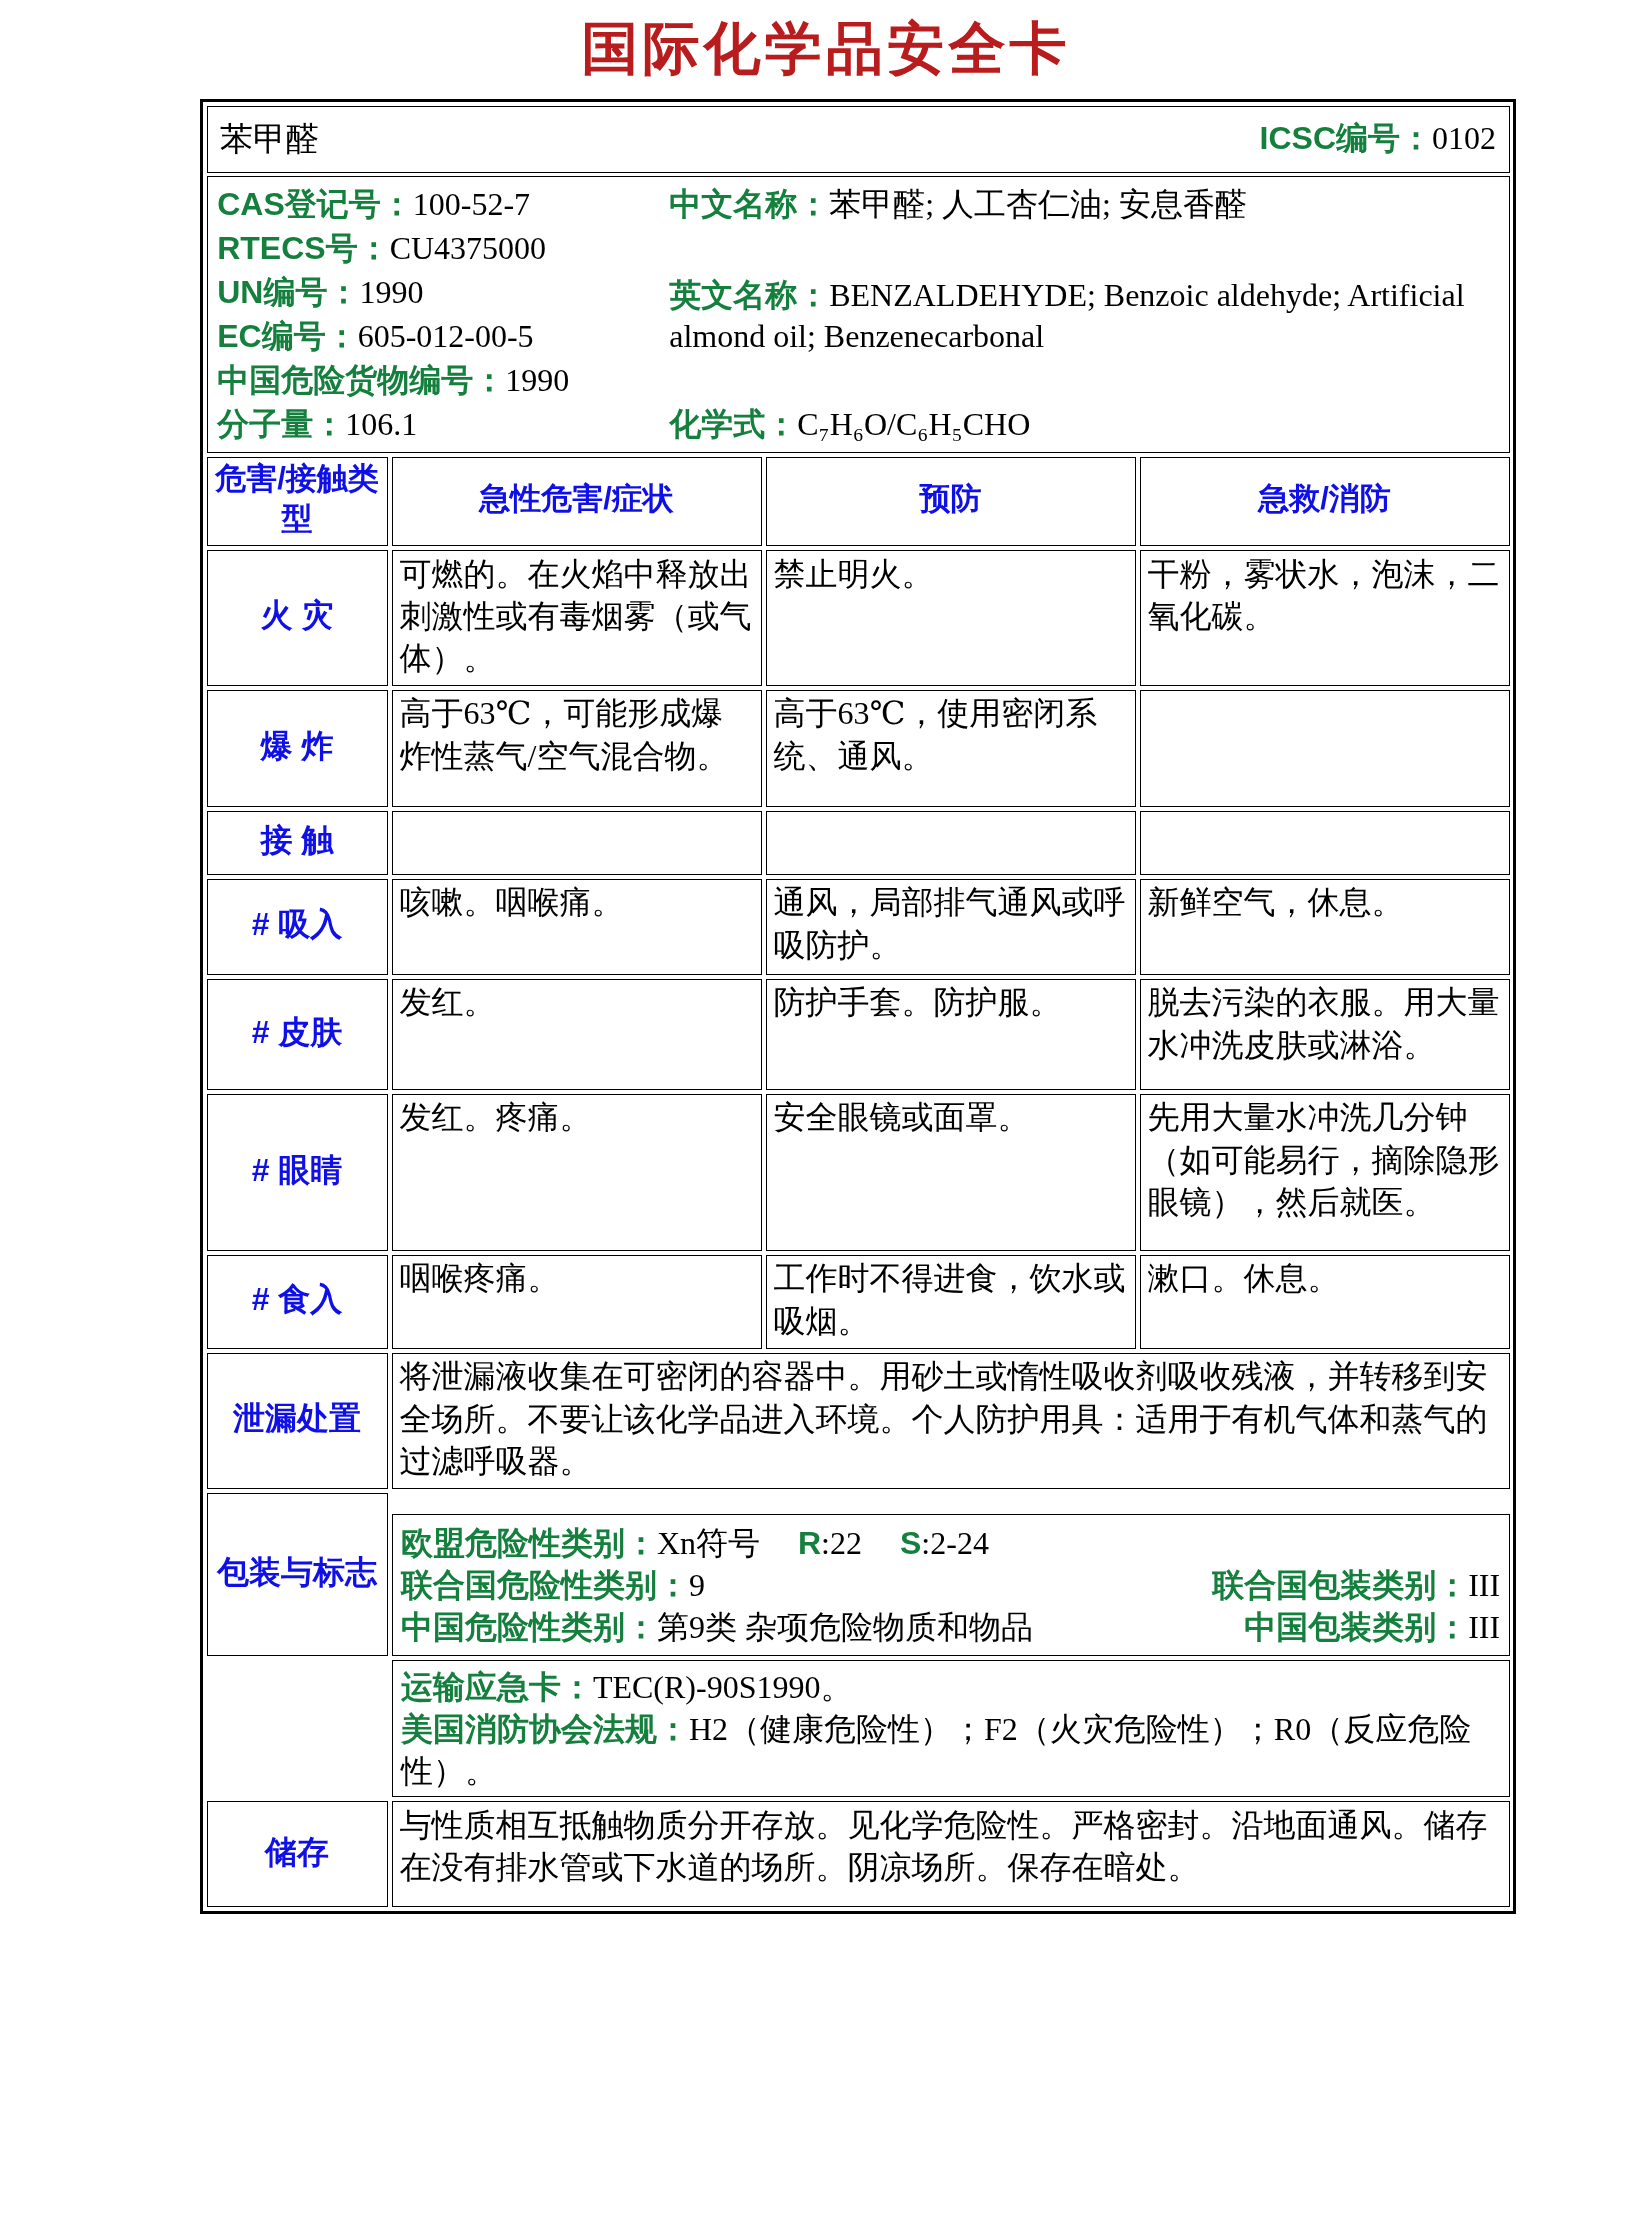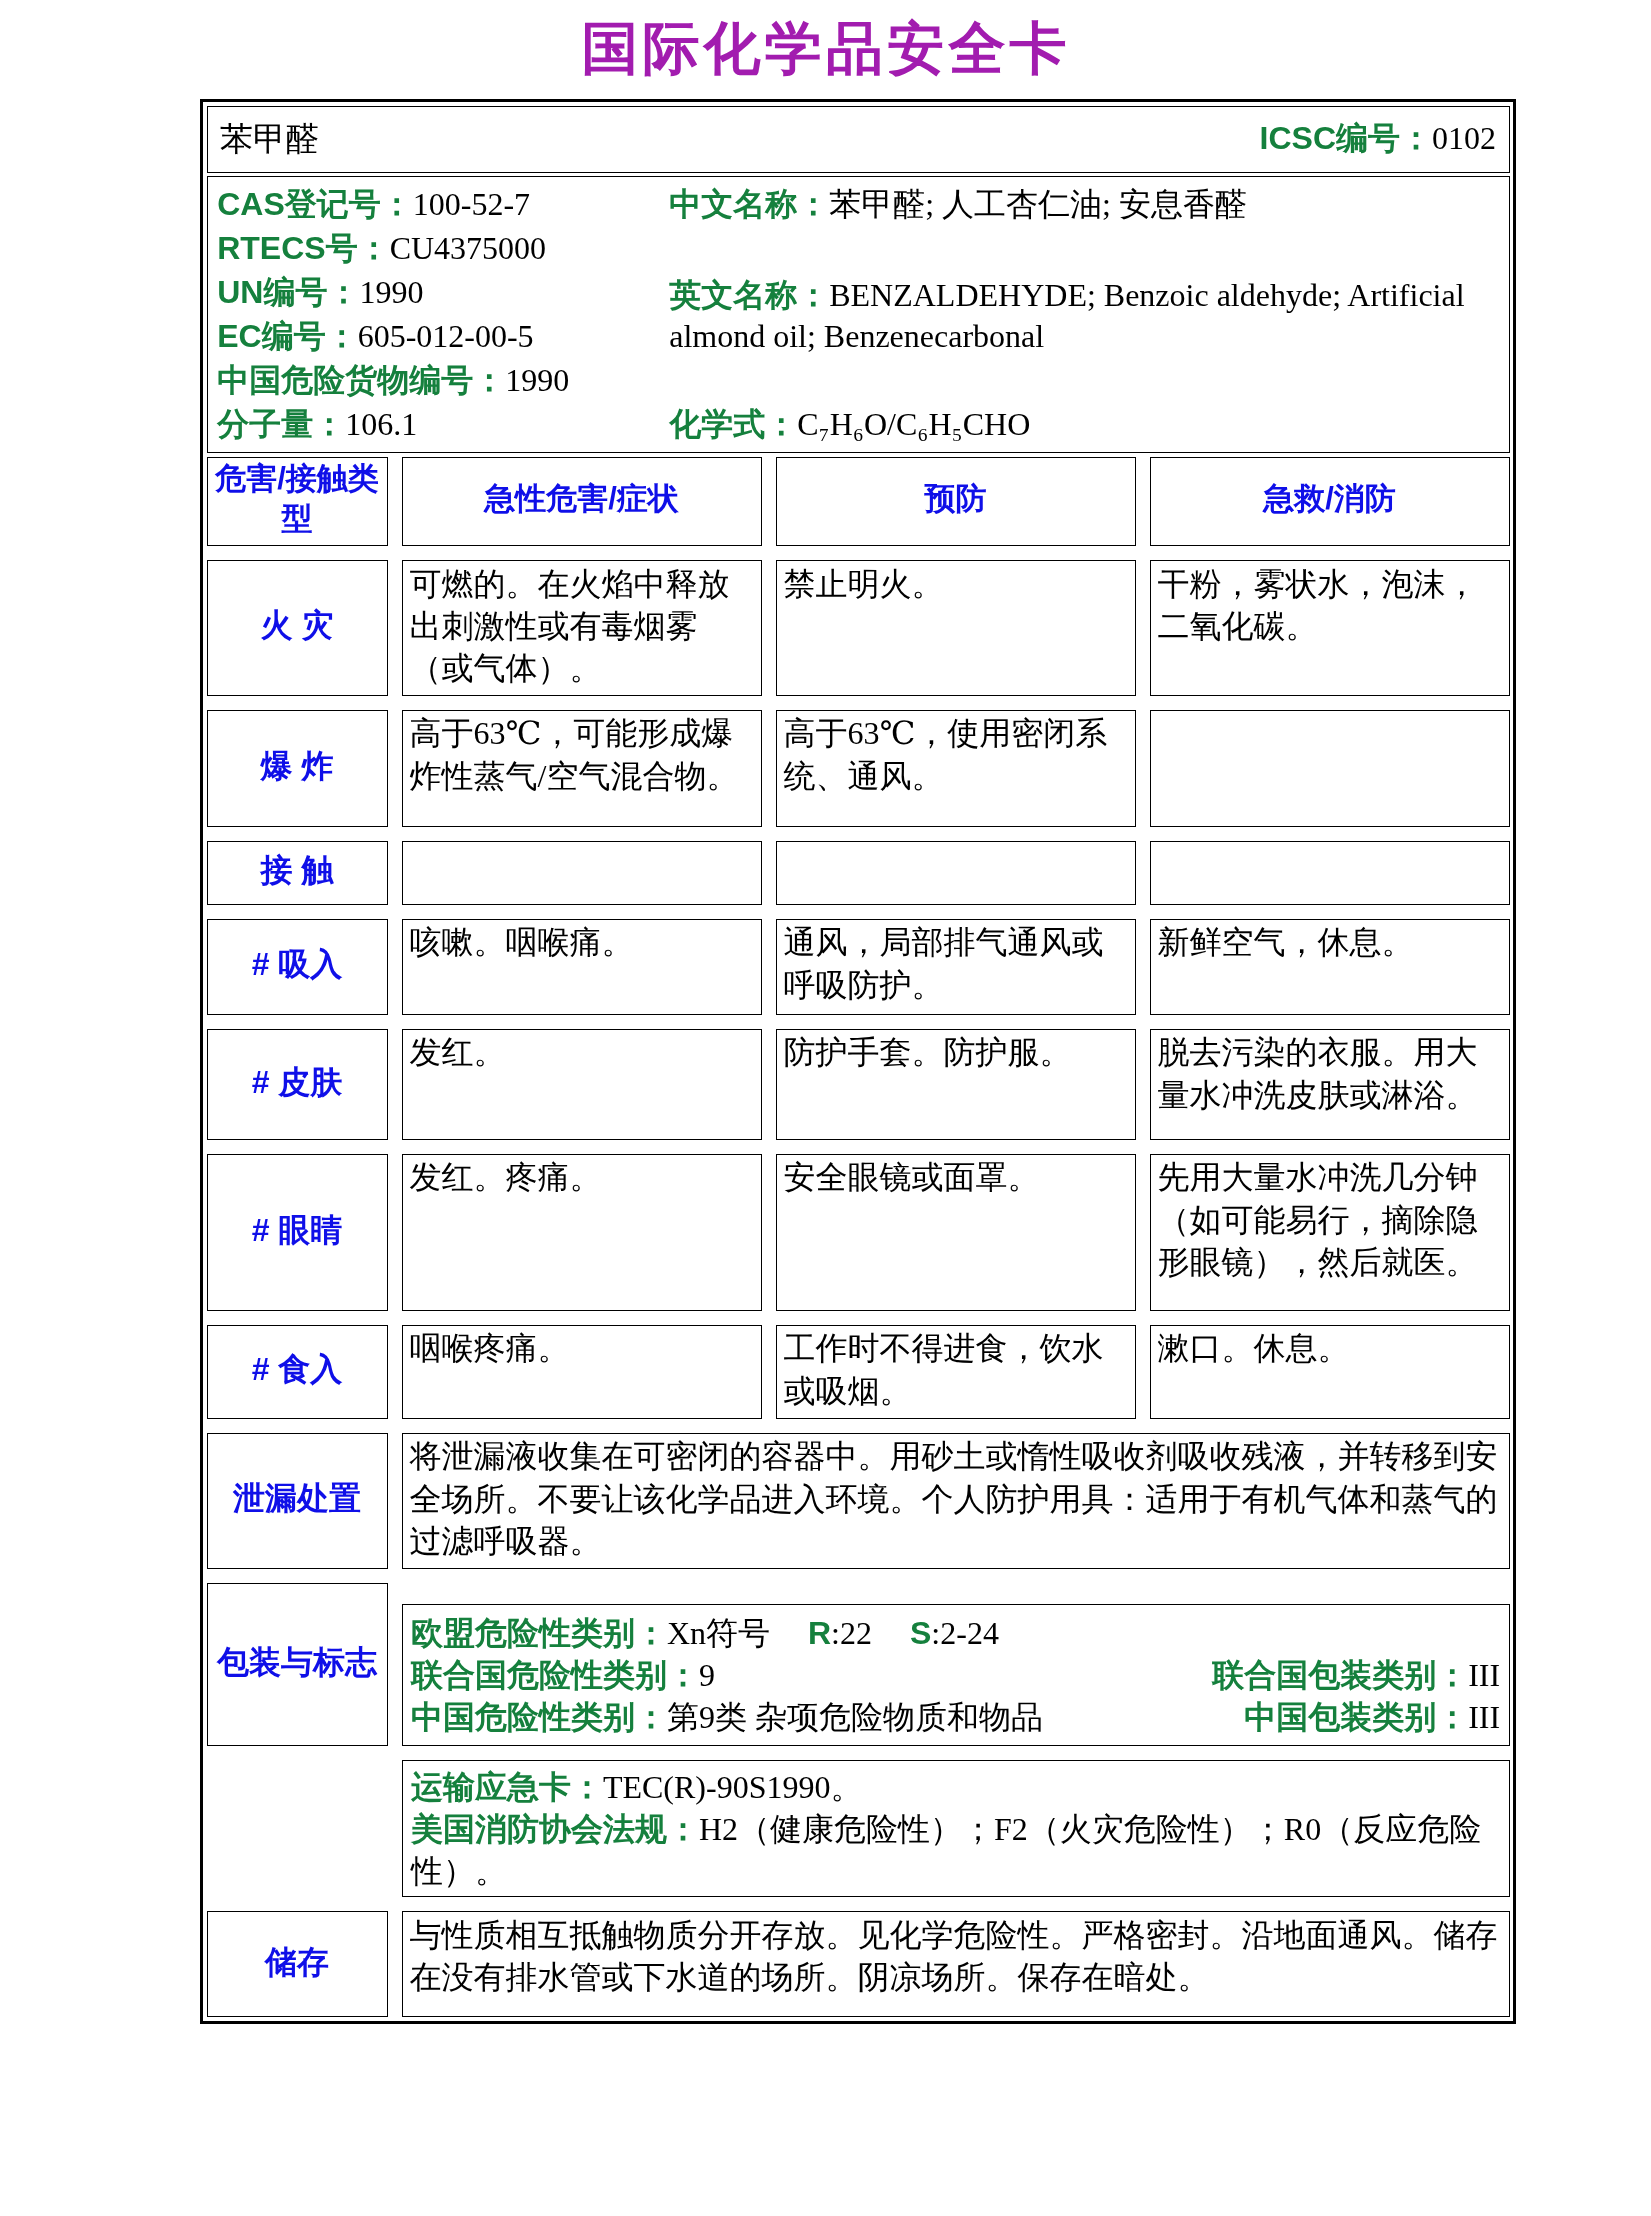--- a/index.html
+++ b/index.html
@@ -3,21 +3,21 @@
 <meta charset="utf-8">
 <style>
   html,body{margin:0;padding:0;background:#ffffff;}
   body{
     position:relative;width:1652px;height:2216px;
     font-family:"Liberation Serif","DejaVu Serif",serif;
     font-size:32px;color:#000;
   }
   .page-title{
     position:absolute;top:11px;left:0;width:100%;
-    text-align:center;color:#a21caf;font-weight:bold;
+    text-align:center;color:#b91c1c;font-weight:bold;
     font-size:57px;letter-spacing:4.2px;
     font-family:Liberation Sans, sans-serif;
   }
   .card{
     position:absolute;left:200px;top:99px;width:1316px;
     box-sizing:border-box;border:3.5px solid #000;padding:3.5px;
     display:flex;flex-direction:column;gap:3.5px;background:#fff;
   }
   .box{border:1.4px solid #000;box-sizing:border-box;background:#fff;}
   .lb{
@@ -30,21 +30,21 @@
     align-items:center;padding:4.2px 12.5px;
   }
   .substance{font-size:33px;}
   .icsc{font-size:32px;}
   
   .id-section{min-height:261px;display:flex;padding:5.6px 9.7px;}
   .id-left{width:452px;display:flex;flex-direction:column;justify-content:space-between;}
   .id-right{flex:1;display:flex;flex-direction:column;justify-content:space-between;padding-right:4.2px;}
   .id-line{white-space:nowrap;}
   
-  .grid{display:grid;grid-template-columns:181px 1fr 1fr 1fr;gap:14px;}
+  .grid{display:grid;grid-template-columns:181px 1fr 1fr 1fr;gap:4px;}
   .cell{border:1.4px solid #000;box-sizing:border-box;padding:1.4px 7px 5.6px 7px;line-height:1.32;background:#fff;}
   .label-cell{
     display:flex;align-items:center;justify-content:center;text-align:center;
     color:#0f0fe8;font-weight:bold;font-size:32px;line-height:1.3;
     font-family:"Liberation Sans","DejaVu Sans",sans-serif;
   }
   .head-cell{font-size:31px;}
   .span3{grid-column:2 / 5;}
   
   .mh-head{min-height:88px}.mh-fire{min-height:120px}.mh-expl{min-height:117px}

